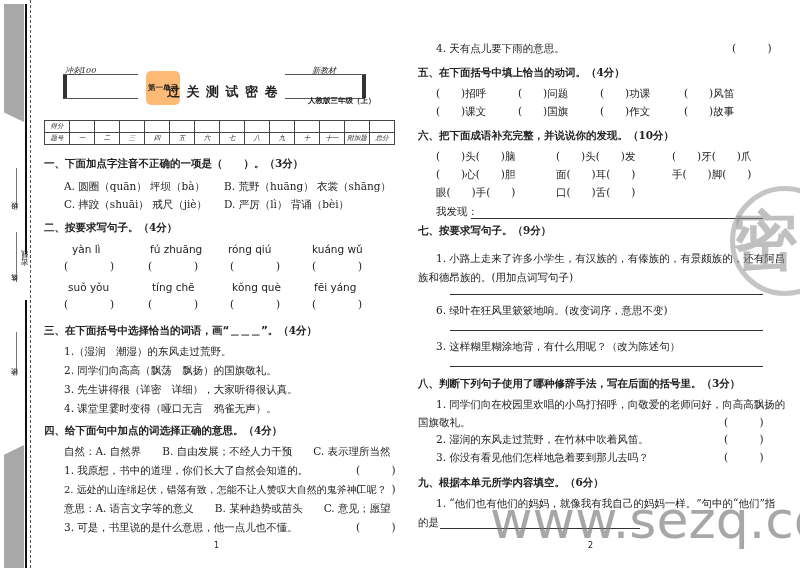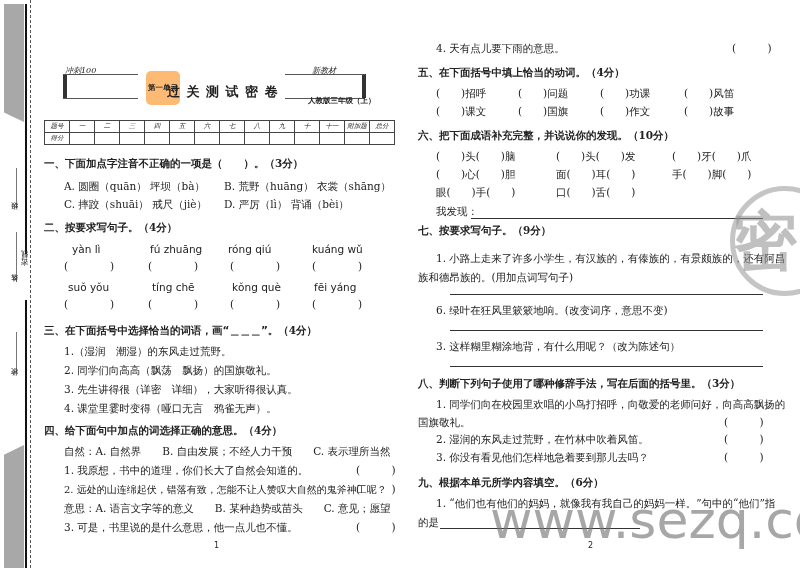--- a/index.html
+++ b/index.html
@@ -45,50 +45,50 @@
 <div class="abs" style="left:362px;top:74px;width:4px;height:24px;background:#333"></div>
 <div class="abs" style="left:285px;top:74px;width:80px;height:1px;background:#555"></div>
 <div class="abs" style="left:285px;top:98px;width:80px;height:1px;background:#555"></div>
 <div class="line bold" style="left:146px;top:71px;font-size:7.5px;background:#fdba74;border-radius:5px;padding:12px 2px">第一单元</div>
 <div class="line" style="left:167px;top:83px;font-weight:bold;font-size:13px;letter-spacing:1px">过 关 测 试 密 卷</div>
 <div class="line bold" style="left:308px;top:96px;font-size:7.5px">人教版三年级（上）</div>
 
 <table class="score">
 <tbody>
       <tr>
+<td>得分</td>
+<td></td>
+        <td></td>
+        <td></td>
+        <td></td>
+        <td></td>
+        <td></td>
+        <td></td>
+        <td></td>
+        <td></td>
+        <td></td>
+        <td></td>
+        <td></td>
+        <td></td>
+</tr>
+<tr>
 <td>题号</td>
 <td>一</td>
 <td>二</td>
 <td>三</td>
 <td>四</td>
 <td>五</td>
 <td>六</td>
 <td>七</td>
 <td>八</td>
 <td>九</td>
 <td>十</td>
 <td>十一</td>
 <td>附加题</td>
 <td>总分</td>
-</tr>
-<tr>
-<td>得分</td>
-<td></td>
-        <td></td>
-        <td></td>
-        <td></td>
-        <td></td>
-        <td></td>
-        <td></td>
-        <td></td>
-        <td></td>
-        <td></td>
-        <td></td>
-        <td></td>
-        <td></td>
 </tr>
 </tbody>
   </table>
 
 <div class="line" style="left:44px;top:157px"><span class="bold">一、下面加点字注音不正确的一项是（　　）。</span><span class="pts">（3分）</span></div>
 <div class="line" style="left:64px;top:180px">A. 圆圈（quān）  坪坝（bà）</div>
 <div class="line" style="left:224px;top:180px">B. 荒野（huāng）  衣裳（shāng）</div>
 <div class="line" style="left:64px;top:198px">C. 摔跤（shuāi）  戒尺（jiè）</div>
 <div class="line" style="left:224px;top:198px">D. 严厉（lì）  背诵（bèi）</div>
 

